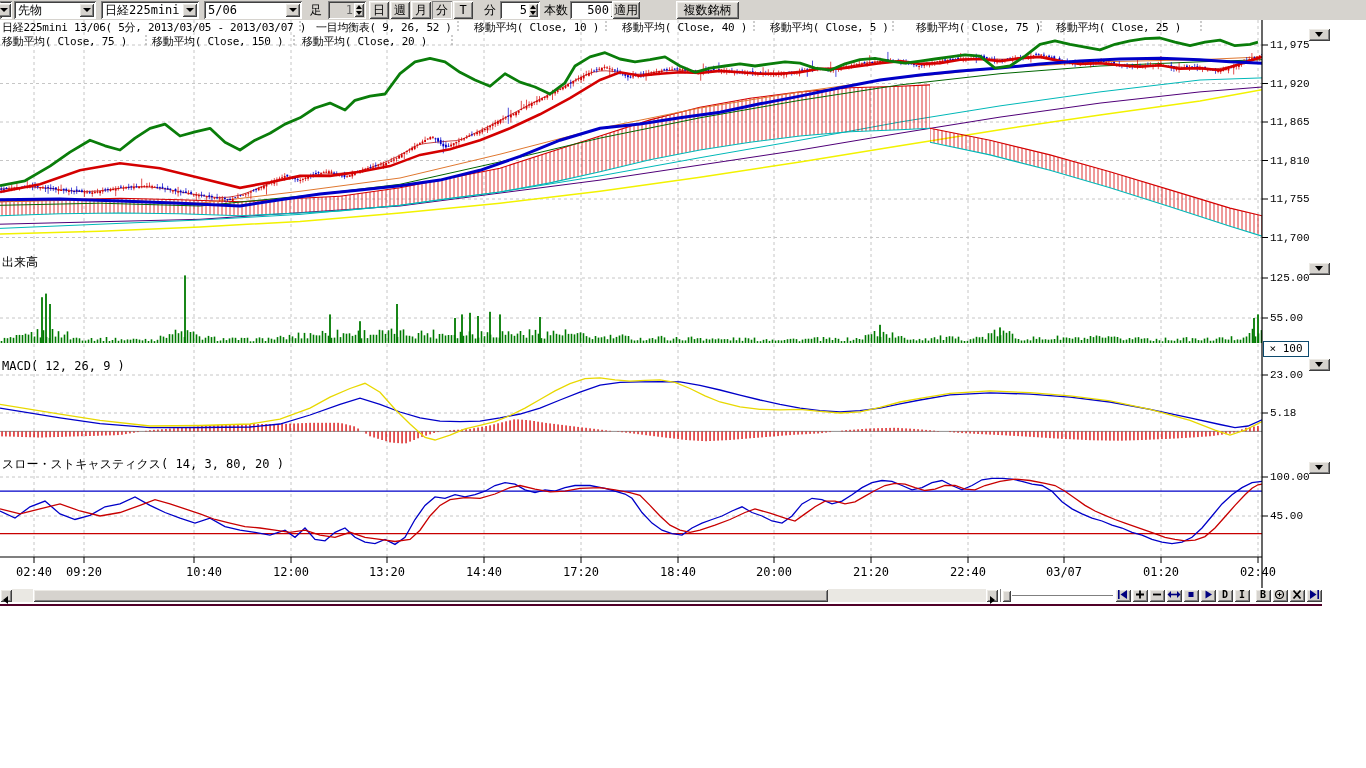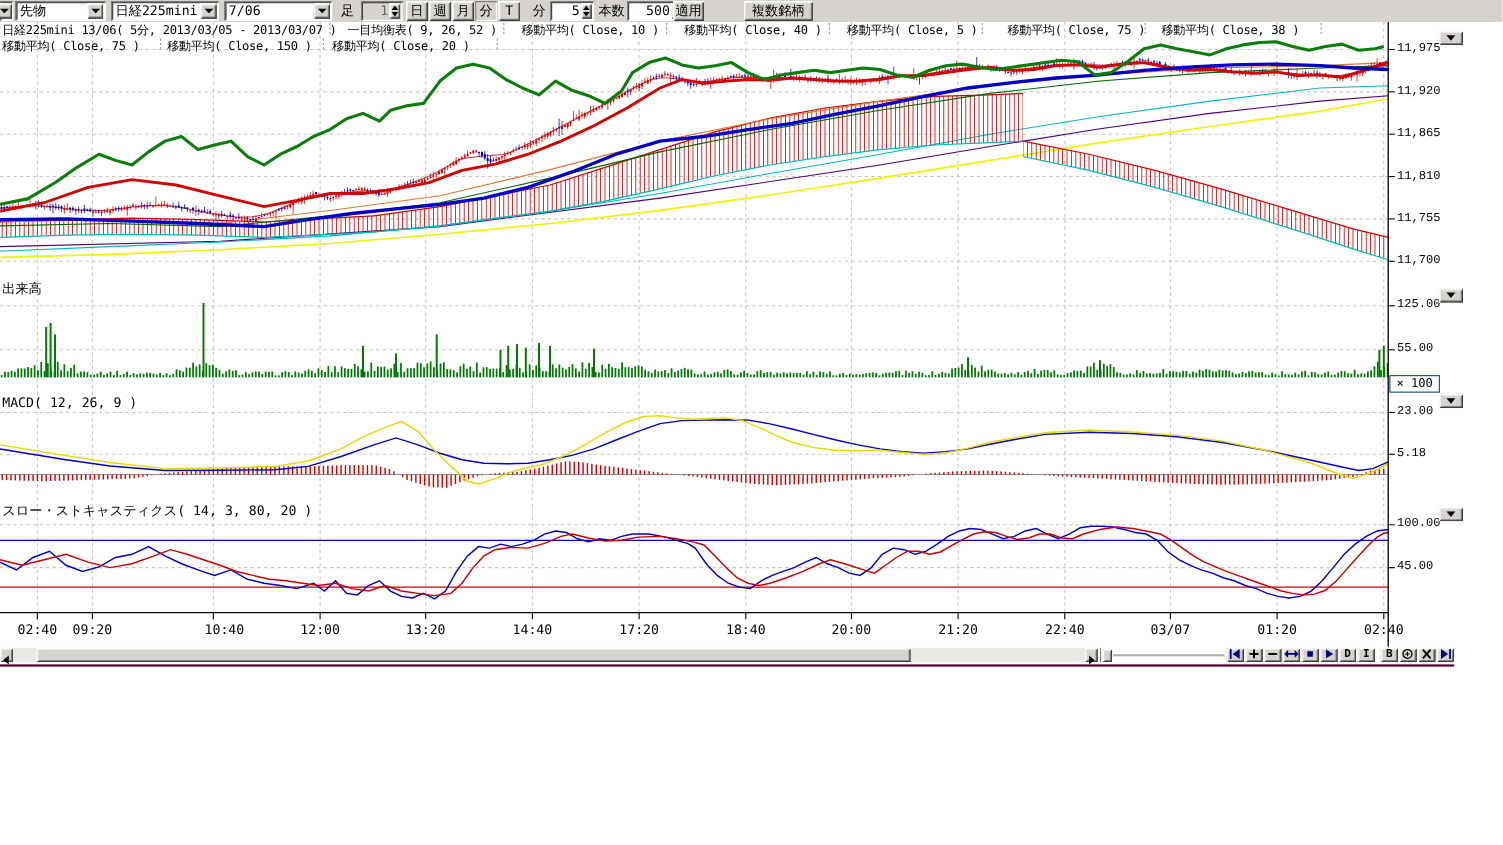--- a/index.html
+++ b/index.html
@@ -55,21 +55,21 @@
           <span class="tri-dn"></span>
         </span>
     </div>
     <div class="tb dd" style="left:101px;width:98px">
       <span class="ddval">日経225mini</span>
       <span class="ddbtn raised">
           <span class="tri-dn"></span>
         </span>
     </div>
     <div class="tb dd" style="left:204px;width:98px">
-      <span class="ddval">7/06</span>
+      <span class="ddval">5/06</span>
       <span class="ddbtn raised">
           <span class="tri-dn"></span>
         </span>
     </div>
     <div class="tb lbl" style="left:310px">足</div>
     <div class="tb spinbox" style="left:328px;width:38px;background:#d6d3ce">
       <span class="spinval" style="color:#666">1</span>
       <span class="spinctl raised">
           <span class="spin-up"></span>
           <span class="spin-dn"></span>
@@ -1936,21 +1936,21 @@
     <div class="txt" style="left:2px;top:256px">出来高</div>
     <div class="txt" style="left:2px;top:360px">MACD( 12, 26, 9 )</div>
     <div class="txt" style="left:2px;top:458px">スロー・ストキャスティクス( 14, 3, 80, 20 )</div>
     <div class="x100" style="left:1263px;top:341px;width:44px;height:14px">× 100</div>
   <div class="txt legend" style="left:2px;top:21px">日経225mini 13/06( 5分, 2013/03/05 - 2013/03/07 )</div>
       <div class="txt legend" style="left:316px;top:21px">一目均衡表( 9, 26, 52 )</div>
       <div class="txt legend" style="left:474px;top:21px">移動平均( Close, 10 )</div>
       <div class="txt legend" style="left:622px;top:21px">移動平均( Close, 40 )</div>
       <div class="txt legend" style="left:770px;top:21px">移動平均( Close, 5 )</div>
       <div class="txt legend" style="left:916px;top:21px">移動平均( Close, 75 )</div>
-      <div class="txt legend" style="left:1056px;top:21px">移動平均( Close, 38 )</div>
+      <div class="txt legend" style="left:1056px;top:21px">移動平均( Close, 25 )</div>
       <div class="txt legend" style="left:2px;top:35px">移動平均( Close, 75 )</div>
       <div class="txt legend" style="left:152px;top:35px">移動平均( Close, 150 )</div>
       <div class="txt legend" style="left:302px;top:35px">移動平均( Close, 20 )</div>
       <div class="txt axlab" style="left:1270px;top:45px;transform:translateY(-50%)">11,975</div>
       <div class="txt axlab" style="left:1270px;top:83.5px;transform:translateY(-50%)">11,920</div>
       <div class="txt axlab" style="left:1270px;top:122px;transform:translateY(-50%)">11,865</div>
       <div class="txt axlab" style="left:1270px;top:160.5px;transform:translateY(-50%)">11,810</div>
       <div class="txt axlab" style="left:1270px;top:199px;transform:translateY(-50%)">11,755</div>
       <div class="txt axlab" style="left:1270px;top:237.5px;transform:translateY(-50%)">11,700</div>
       <div class="txt axlab" style="left:1270px;top:278px;transform:translateY(-50%)">125.00</div>

